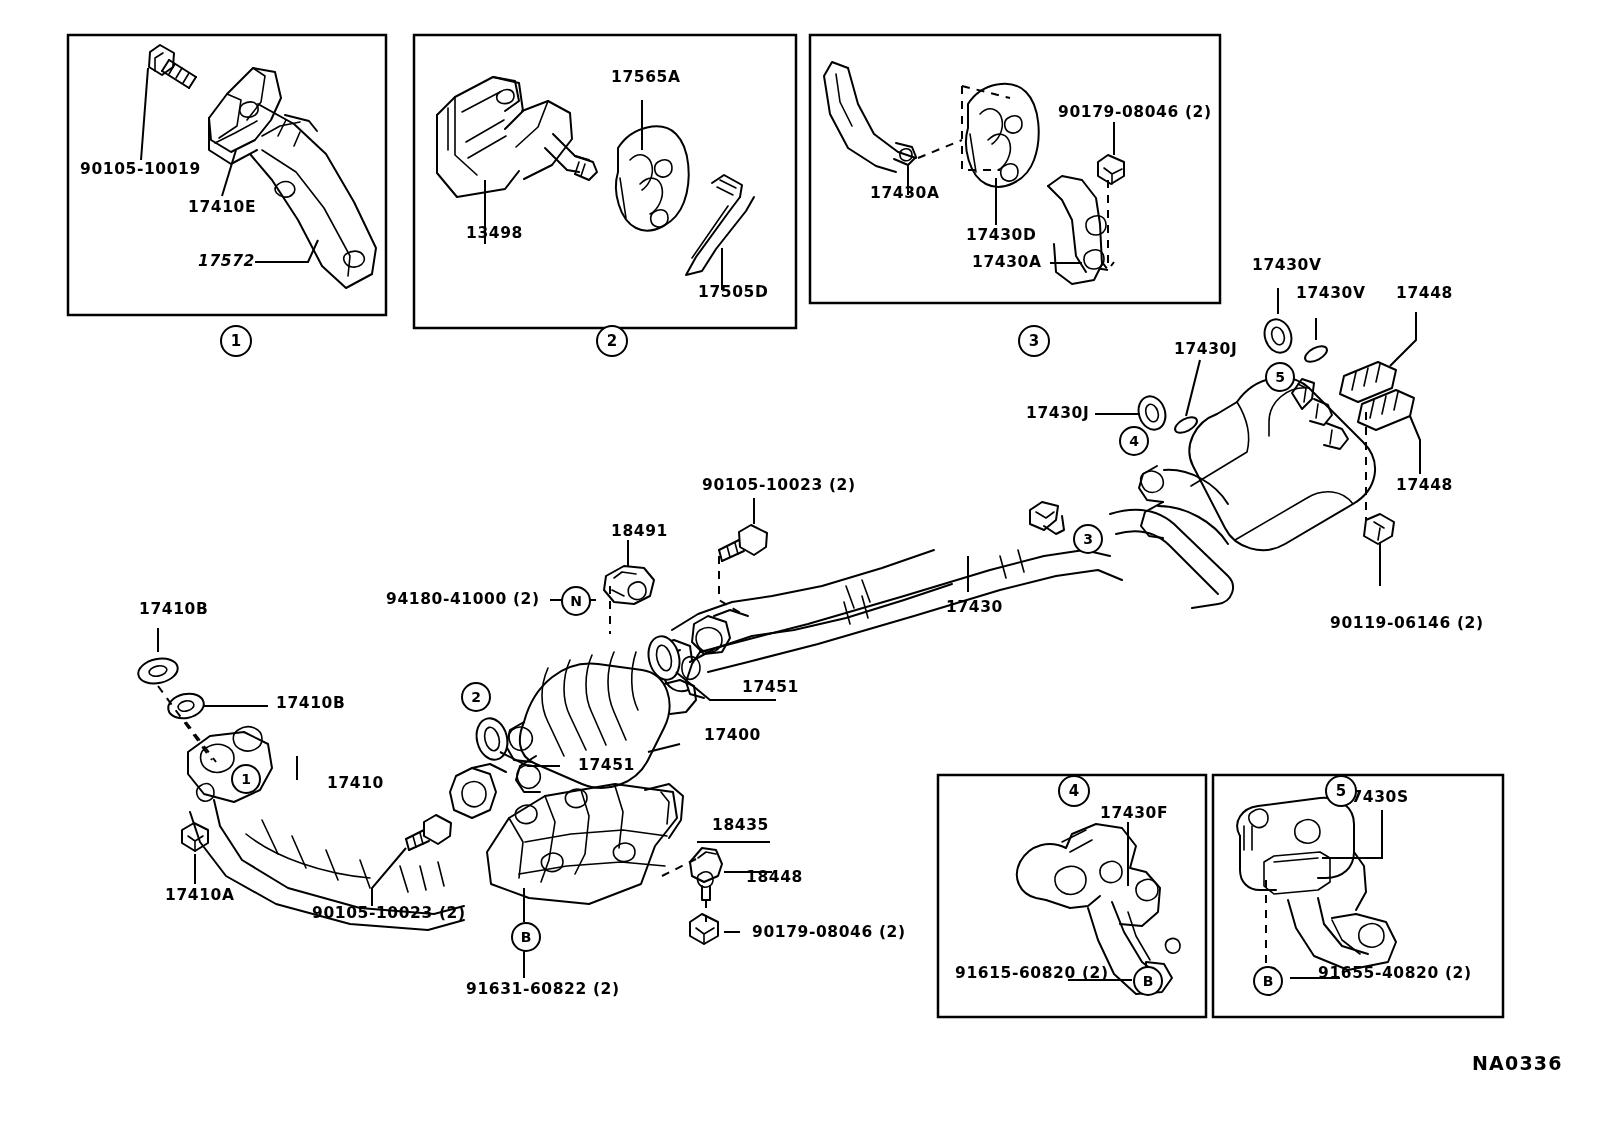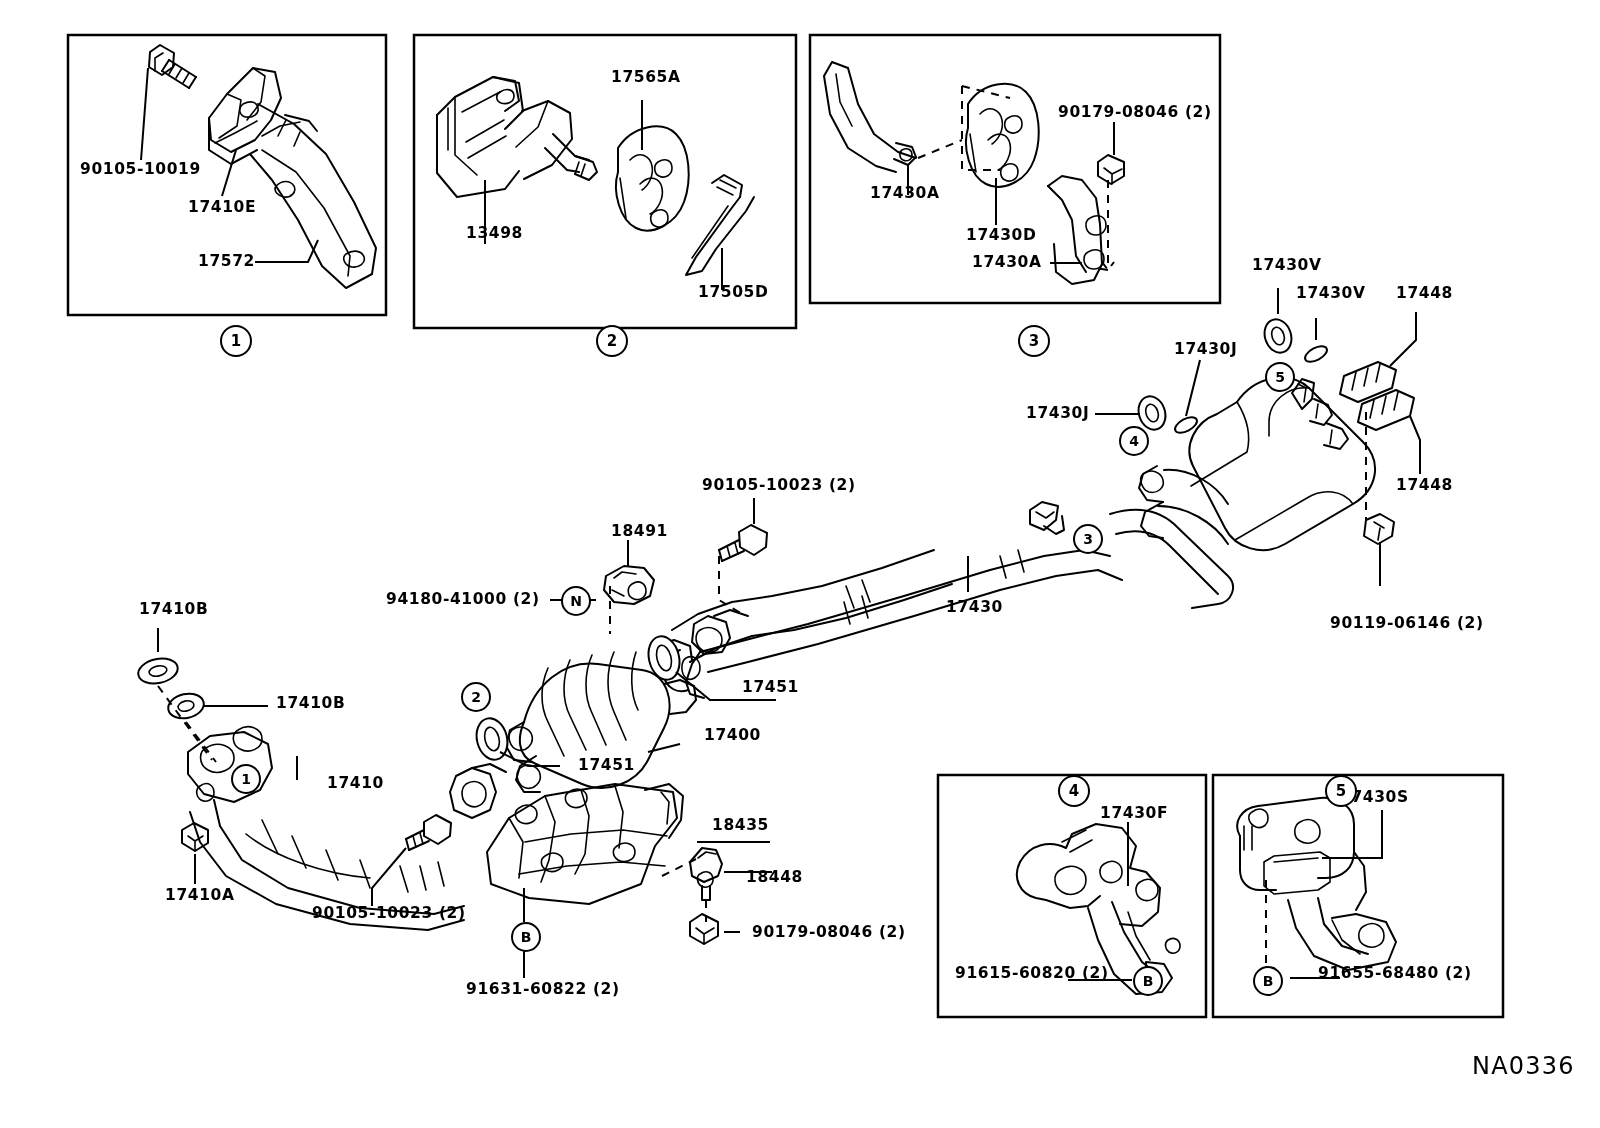--- a/index.html
+++ b/index.html
@@ -13,21 +13,21 @@
   .box{fill:none;stroke:#000;stroke-width:2.5;}
   .wht{fill:#fff;stroke:#000;stroke-width:2;stroke-linejoin:round;}
   .whtT{fill:#fff;stroke:#000;stroke-width:1.6;stroke-linejoin:round;}
   .lbl{position:absolute;font-family:"DejaVu Sans",sans-serif;font-size:15.5px;font-weight:700;
        color:#000;white-space:nowrap;letter-spacing:.6px;line-height:1;}
   .cir{position:absolute;border:2.5px solid #000;border-radius:50%;background:#fff;
        display:flex;align-items:center;justify-content:center;
        font-family:"DejaVu Sans",sans-serif;font-weight:700;color:#000;}
   .cir28{width:28px;height:28px;font-size:15px;}
   .cir26{width:26px;height:26px;font-size:14px;}
-  .code{position:absolute;font-family:"DejaVu Sans",sans-serif;font-weight:400;font-size:24px;letter-spacing:1.2px;}
+  .code{position:absolute;font-family:"DejaVu Sans",sans-serif;font-weight:700;font-size:19px;letter-spacing:1.2px;}
 </style>
 </head>
 <body>
 
 <div id="stage">
 
 <svg viewBox="0 0 1600 1128">
 
   <rect class="box" x="68" y="35" width="318" height="280"></rect>
   <rect class="box" x="414" y="35" width="382" height="293"></rect>
@@ -350,36 +350,36 @@
     <path class="lnT" d="M1364 926 c10 -6 20 0 20 10 c0 10 -12 14 -20 9 c-7 -4 -7 -15 0 -19 z"></path>
     <path class="leader" d="M1322 858 L1382 858 L1382 810"></path>
     <path class="dash" d="M1266 880 L1266 970"></path>
     <path class="leader" d="M1290 978 L1340 978"></path>
   </g>
 
 </svg>
 
 <div class="lbl" style="left:80px;  top:162px;">90105-10019</div>
 <div class="lbl" style="left:188px; top:200px;">17410E</div>
-<div class="lbl" style="left:198px; top:254px;">17572</div>
+<div class="lbl" style="left:198px; top:254px;font-style:italic;">17572</div>
 
 <div class="lbl" style="left:611px; top:70px;">17565A</div>
 <div class="lbl" style="left:466px; top:226px;">13498</div>
 <div class="lbl" style="left:698px; top:285px;">17505D</div>
 
 <div class="lbl" style="left:1058px; top:105px;">90179-08046 (2)</div>
 <div class="lbl" style="left:870px;  top:186px;">17430A</div>
 <div class="lbl" style="left:966px;  top:228px;">17430D</div>
 <div class="lbl" style="left:972px;  top:255px;">17430A</div>
 
 <div class="lbl" style="left:1100px; top:806px;">17430F</div>
 <div class="lbl" style="left:955px;  top:966px;">91615-60820 (2)</div>
 
 <div class="lbl" style="left:1340px; top:790px;">17430S</div>
-<div class="lbl" style="left:1318px; top:966px;">91655-68480 (2)</div>
+<div class="lbl" style="left:1318px; top:966px;">91655-40820 (2)</div>
 
 <div class="lbl" style="left:1252px; top:258px;">17430V</div>
 <div class="lbl" style="left:1296px; top:286px;">17430V</div>
 <div class="lbl" style="left:1396px; top:286px;">17448</div>
 <div class="lbl" style="left:1396px; top:478px;">17448</div>
 <div class="lbl" style="left:1174px; top:342px;">17430J</div>
 <div class="lbl" style="left:1026px; top:406px;">17430J</div>
 <div class="lbl" style="left:1330px; top:616px;">90119-06146 (2)</div>
 <div class="lbl" style="left:946px;  top:600px;">17430</div>
 <div class="lbl" style="left:702px; top:478px;">90105-10023 (2)</div>

